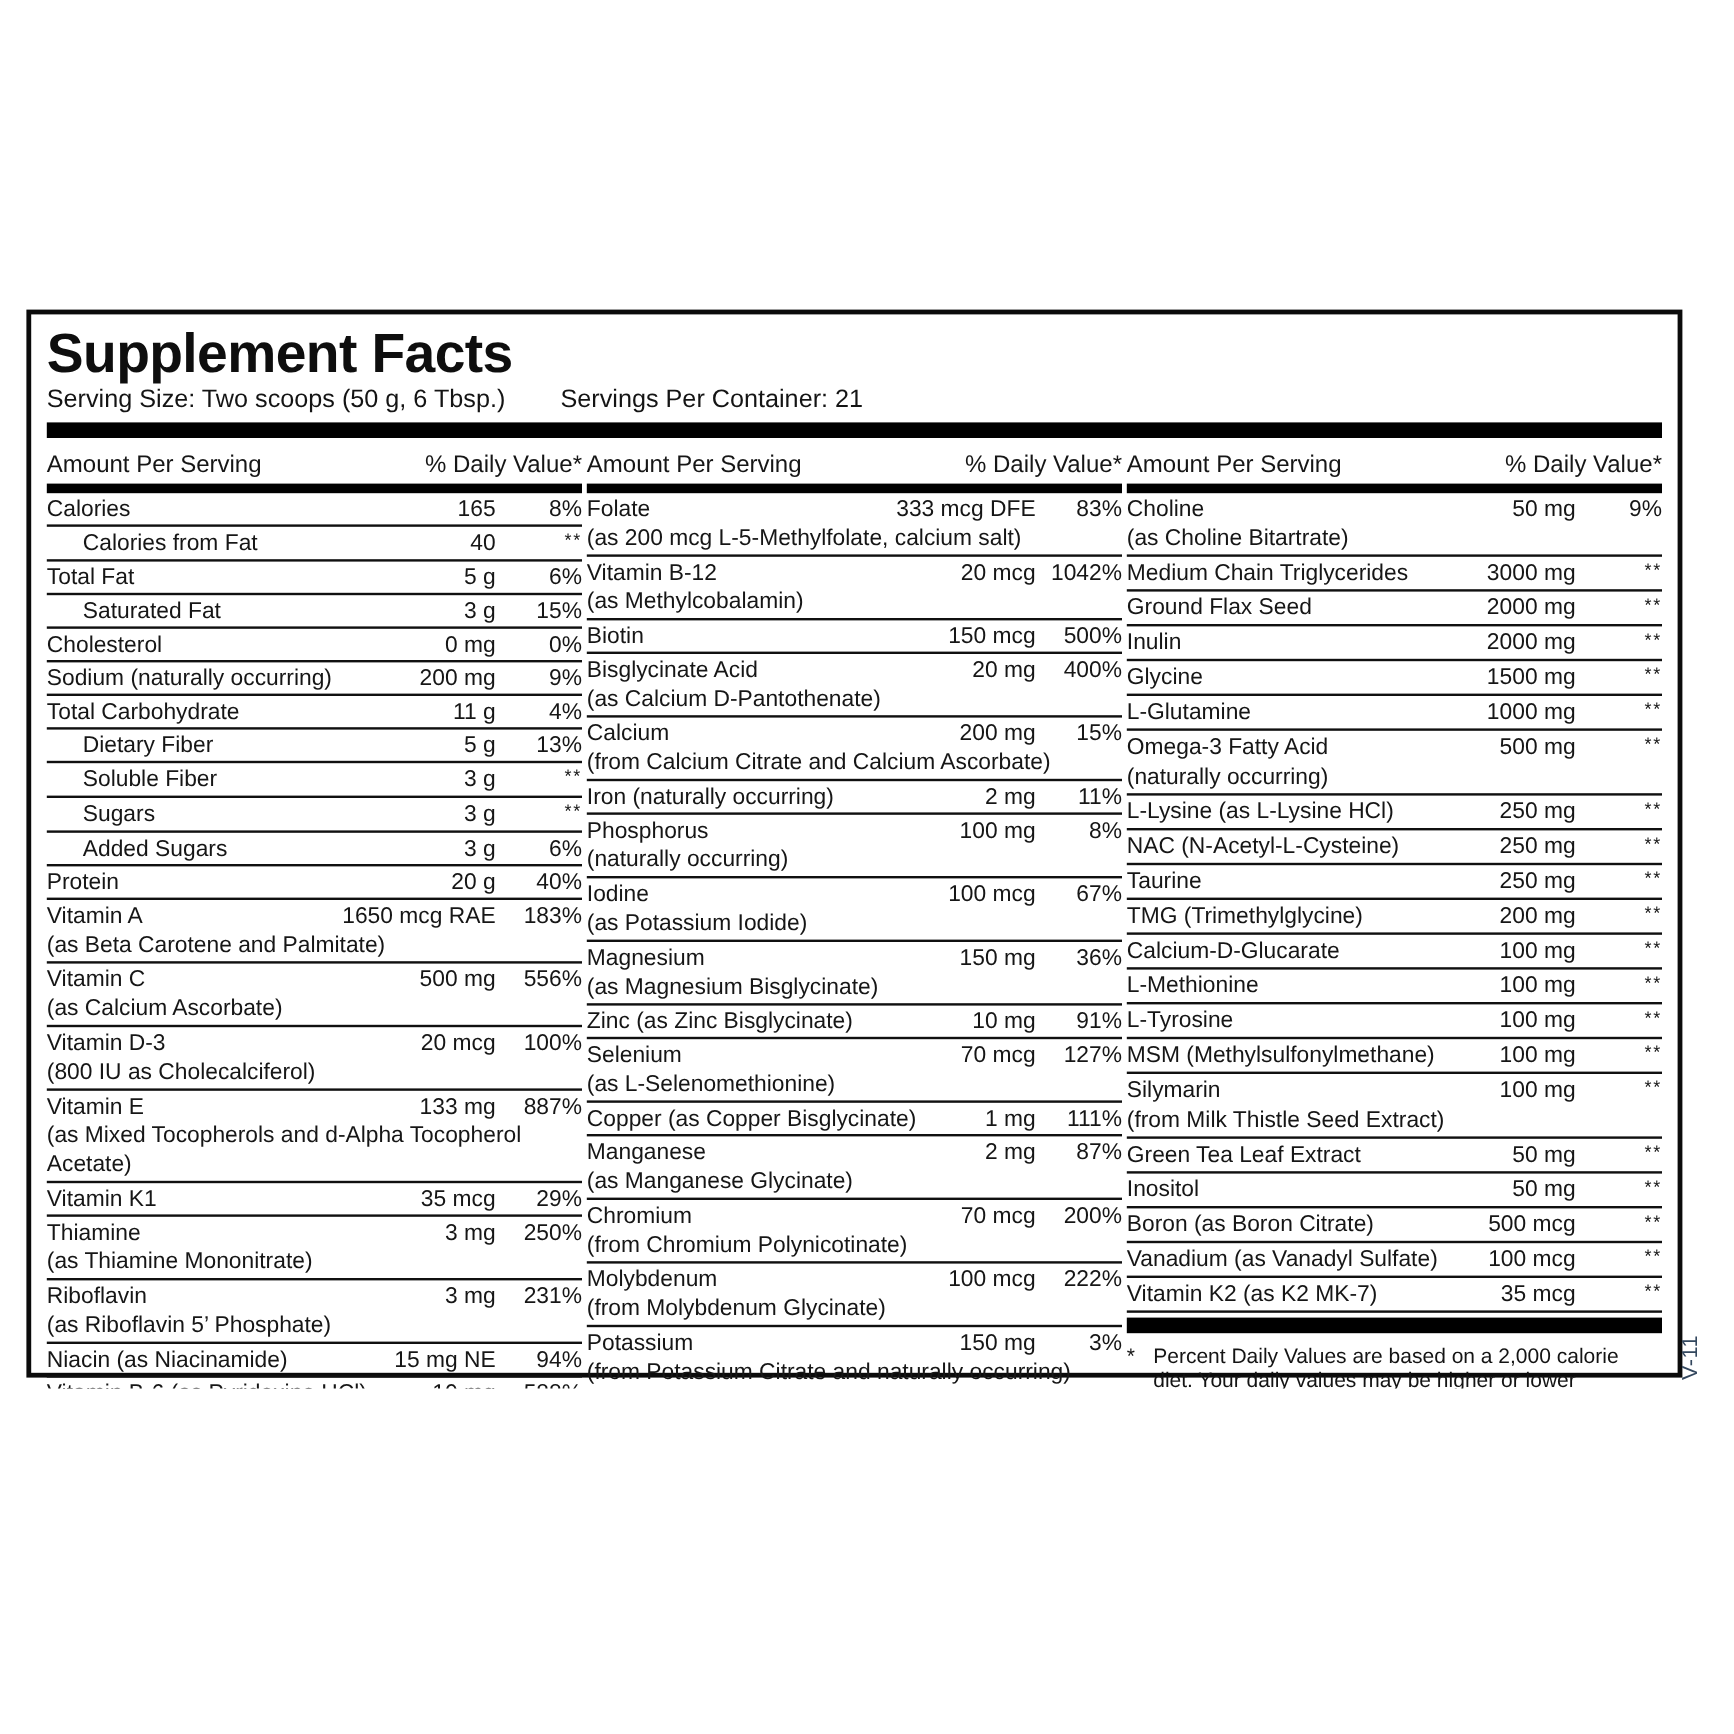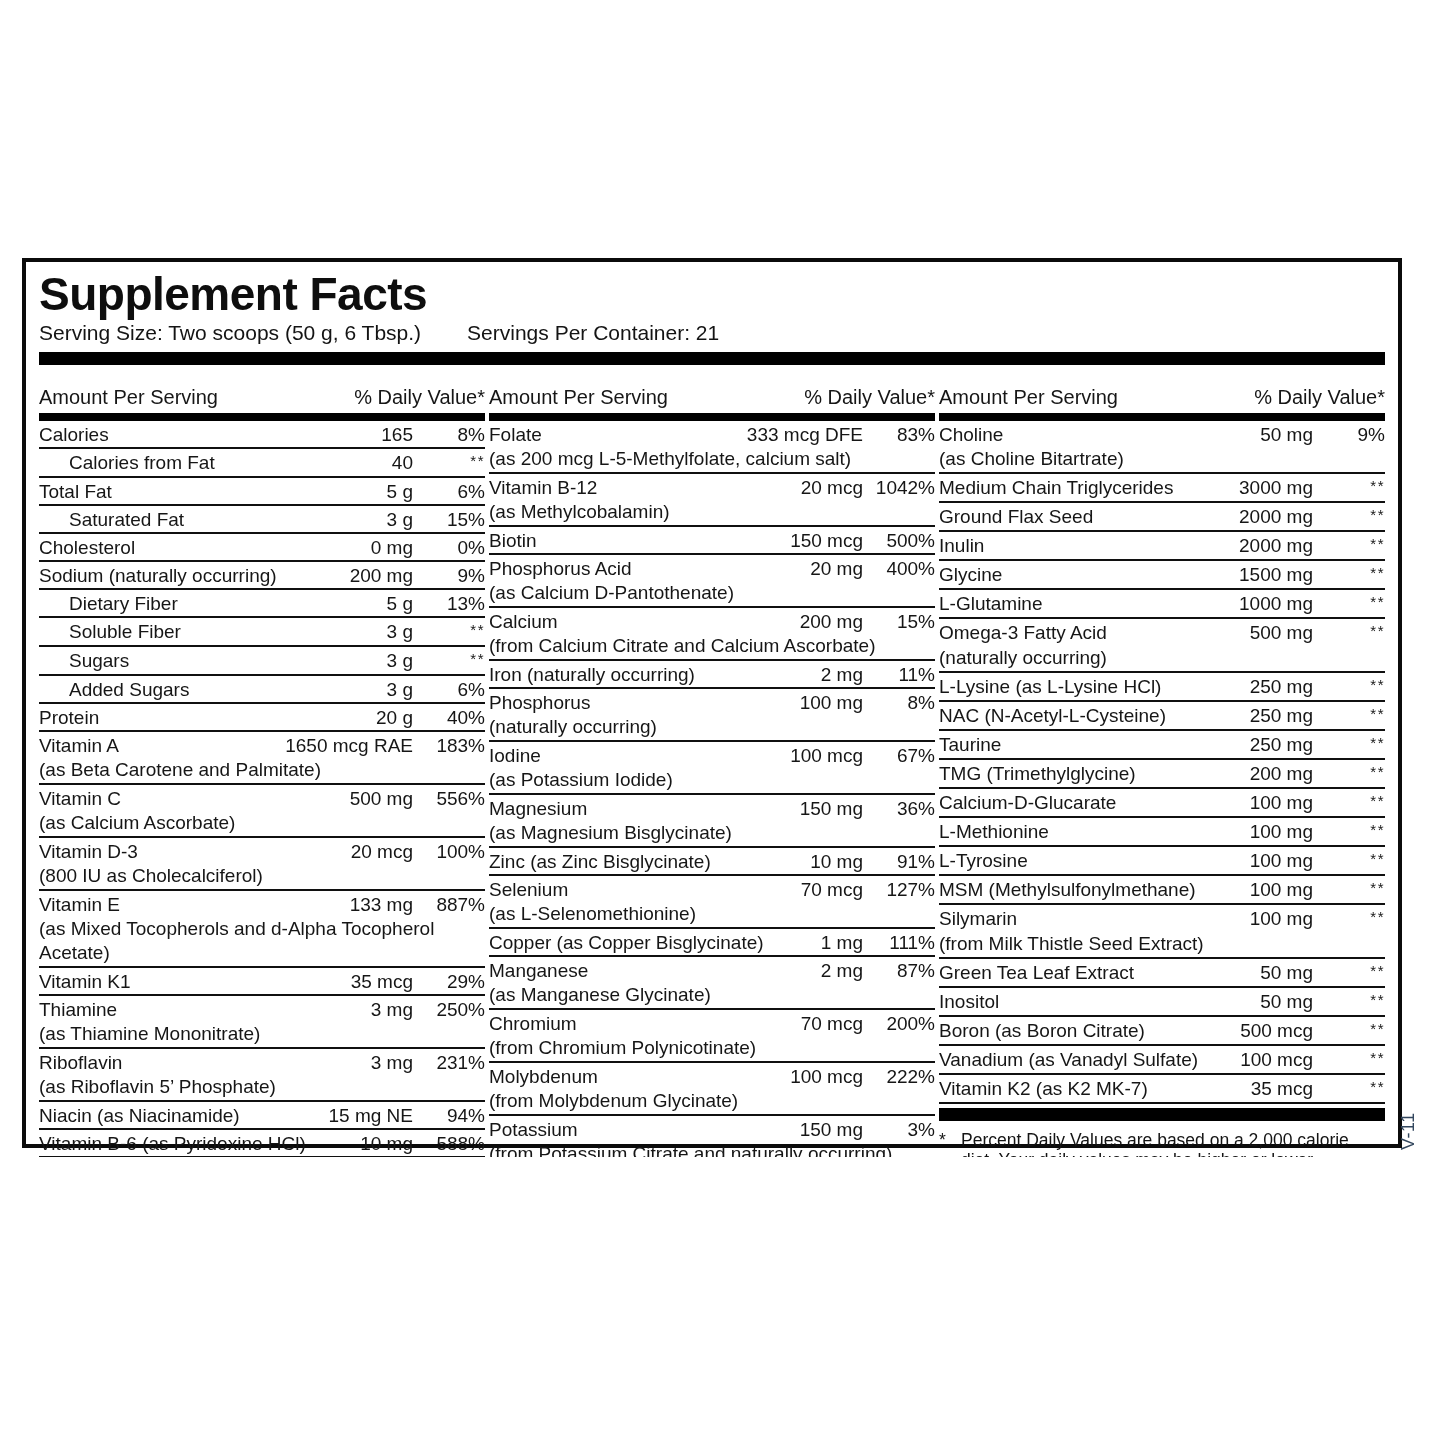--- a/index.html
+++ b/index.html
@@ -45,21 +45,21 @@
     text-align: center;
   }
   .bar-thick {
     height: 13px;
     background: #000000;
     margin-top: 7px;
   }
   .columns {
     display: flex;
     gap: 4px;
-    margin-top: 21px;
+    margin-top: 11px;
   }
   .col {
     flex: 1 1 0;
     min-width: 0;
   }
   .col-header {
     display: flex;
     justify-content: space-between;
     align-items: baseline;
     font-size: 20px;
@@ -211,20 +211,27 @@
             </div>
             <div class="s-row">
               <div class="row-main">
                 <span class="row-name">Sodium (naturally occurring)</span>
                 <span class="row-amt">200 mg</span>
                 <span class="row-dv">9%</span>
               </div>
             </div>
             <div class="s-row">
               <div class="row-main">
+                <span class="row-name">Total Carbohydrate</span>
+                <span class="row-amt">11 g</span>
+                <span class="row-dv">4%</span>
+              </div>
+            </div>
+            <div class="s-row">
+              <div class="row-main">
                 <span class="row-name indent">Dietary Fiber</span>
                 <span class="row-amt">5 g</span>
                 <span class="row-dv">13%</span>
               </div>
             </div>
             <div class="s-row">
               <div class="row-main">
                 <span class="row-name indent">Soluble Fiber</span>
                 <span class="row-amt">3 g</span>
                 <span class="row-dv"><span class="ns">**</span></span>
@@ -347,21 +354,21 @@
             </div>
             <div class="s-row">
               <div class="row-main">
                 <span class="row-name">Biotin</span>
                 <span class="row-amt">150 mcg</span>
                 <span class="row-dv">500%</span>
               </div>
             </div>
             <div class="s-row">
               <div class="row-main">
-                <span class="row-name">Phosphorus Acid</span>
+                <span class="row-name">Bisglycinate Acid</span>
                 <span class="row-amt">20 mg</span>
                 <span class="row-dv">400%</span>
               </div>
               <div class="row-sub">(as Calcium D-Pantothenate)</div>
             </div>
             <div class="s-row">
               <div class="row-main">
                 <span class="row-name">Calcium</span>
                 <span class="row-amt">200 mg</span>
                 <span class="row-dv">15%</span>

